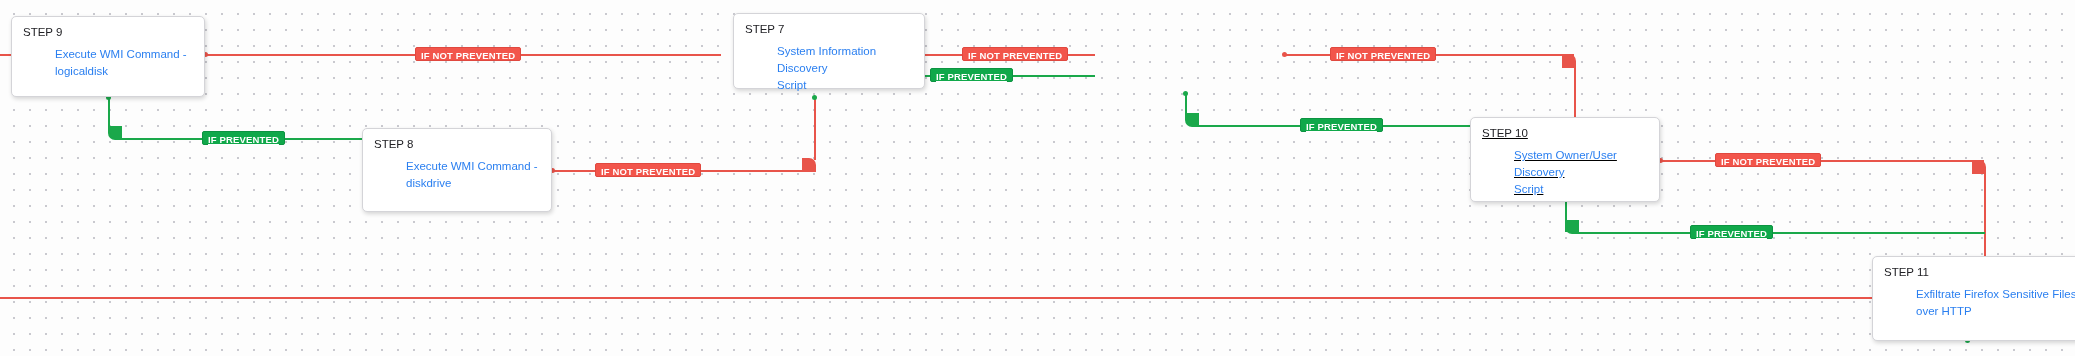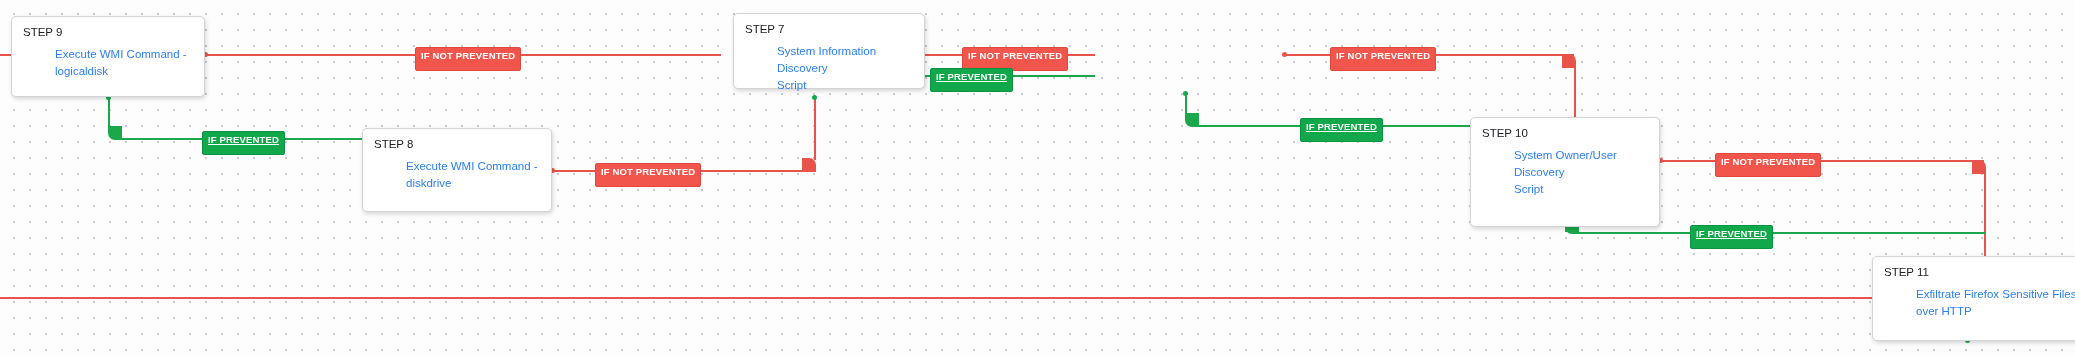--- a/index.html
+++ b/index.html
@@ -30,21 +30,21 @@
   .dot.green{background:#1aa84a;}
 
   
   .elbow{position:absolute;border-style:solid;border-width:0;box-sizing:border-box;}
   .elbow.red{border-color:#e8544a;}
   .elbow.green{border-color:#1aa84a;}
 
   
   .pill{
     position:absolute;
-    height:24px;
+    height:14px;
     line-height:15px;
     padding:0 5px;
     border-radius:2px;
     color:#ffffff;
     font-size:9.5px;
     font-weight:bold;
     letter-spacing:.15px;
     white-space:nowrap;
     text-align:right;
     box-sizing:border-box;
@@ -150,21 +150,21 @@
     <div class="name">Script</div>
   </div>
 
   <div class="node" style="left:362px;top:128px;width:190px;height:84px;">
     <div class="step">STEP 8</div>
     <div class="name">Execute WMI Command -</div>
     <div class="name">diskdrive</div>
   </div>
 
 
-  <div class="node" style="left:1470px;top:117px;width:190px;height:110px;">
+  <div class="node" style="left:1470px;top:117px;width:190px;height:85px;text-decoration:underline;">
     <div class="step">STEP 10</div>
     <div class="name">System Owner/User Discovery</div>
     <div class="name">Script</div>
   </div>
 
   <div class="node" style="left:1872px;top:256px;width:224px;height:85px;">
     <div class="step">STEP 11</div>
     <div class="name">Exfiltrate Firefox Sensitive Files</div>
     <div class="name">over HTTP</div>
   </div>

